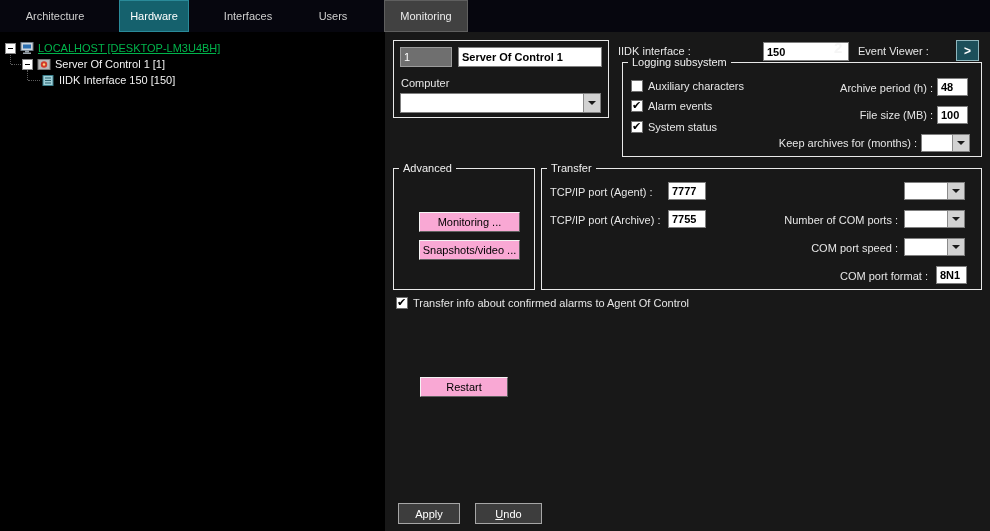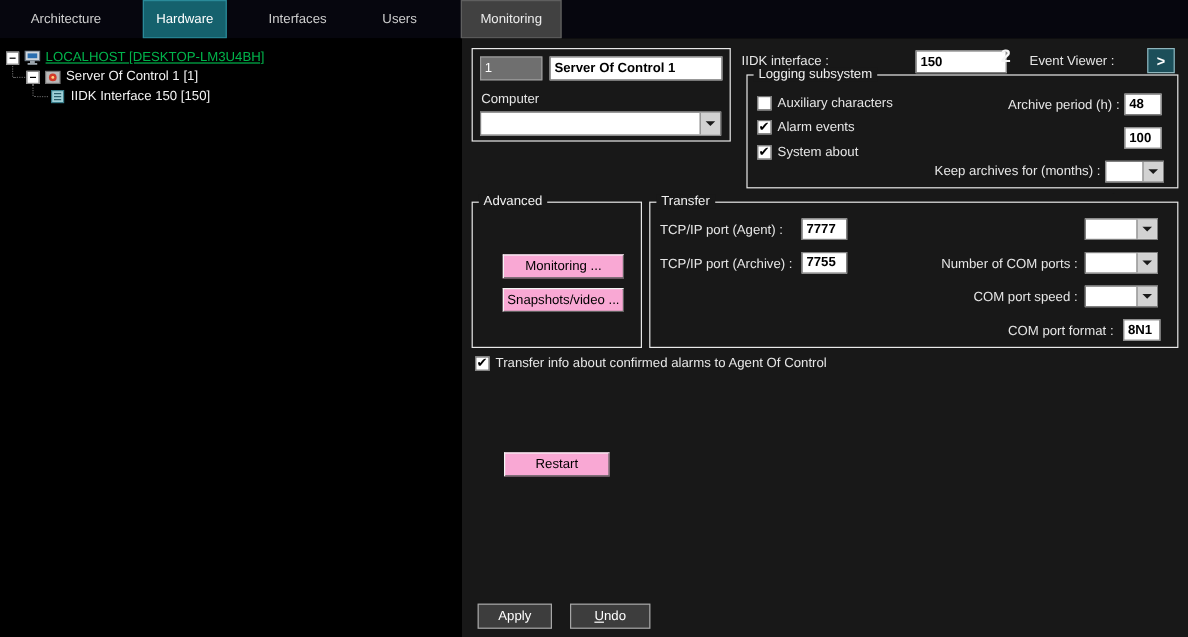--- a/index.html
+++ b/index.html
@@ -106,41 +106,42 @@
       <input class="idbox" style="left: 6px; top: 6px; width: 52px;" value="1">
       <input class="tinput" style="left: 64px; top: 6px; width: 144px; height: 20px;" value="Server Of Control 1">
       <div class="lbl" style="left:7px;top:36px">Computer</div>
       <div class="dropdown" style="left:6px;top:52px;width:201px;height:20px">
         <span class="dval">LOCALHOST</span>
         <span class="arrow-btn"></span>
       </div>
     </div>
 
     <div class="lbl" style="left:233px;top:13px">IIDK interface :</div>
-    <input class="tinput" style="left: 378px; top: 10px; width: 76px; height: 19px;" value="150">
+    <input class="tinput" style="left: 378px; top: 10px; width: 86px; height: 19px;" value="150">
     <div class="annotation" style="left:449px;top:7px">2</div>
     <div class="lbl" style="left:473px;top:13px">Event Viewer :</div>
     <div class="ev-btn" style="left:571px;top:8px">&gt;</div>
 
     <div class="group" style="left:237px;top:30px;width:360px;height:95px">
       <span class="group-title">Logging subsystem</span>
       <div class="cb-row" style="left:8px;top:16px">
         <span class="cbx" data-checked="false"></span>
         <span>Auxiliary characters</span>
       </div>
       <div class="cb-row" style="left:8px;top:36px">
         <span class="cbx" data-checked="true"></span>
         <span>Alarm events</span>
       </div>
       <div class="cb-row" style="left:8px;top:57px">
         <span class="cbx" data-checked="true"></span>
-        <span>System about</span>
+        <span>System status</span>
       </div>
       <div class="lbl r" style="left:100px;top:19px;width:210px">Archive period (h) :</div>
       <input class="tinput" style="left: 314px; top: 15px; width: 31px; height: 18px;" value="48">
+      <div class="lbl r" style="left:100px;top:46px;width:210px">File size (MB) :</div>
       <input class="tinput" style="left: 314px; top: 43px; width: 31px; height: 18px;" value="100">
       <div class="lbl r" style="left:40px;top:74px;width:254px">Keep archives for (months) :</div>
       <div class="dropdown" style="left:298px;top:71px;width:49px;height:18px">
         <span class="dval">3</span>
         <span class="arrow-btn"></span>
       </div>
     </div>
 
     <div class="group" style="left:8px;top:136px;width:142px;height:122px">
       <span class="group-title">Advanced</span>

